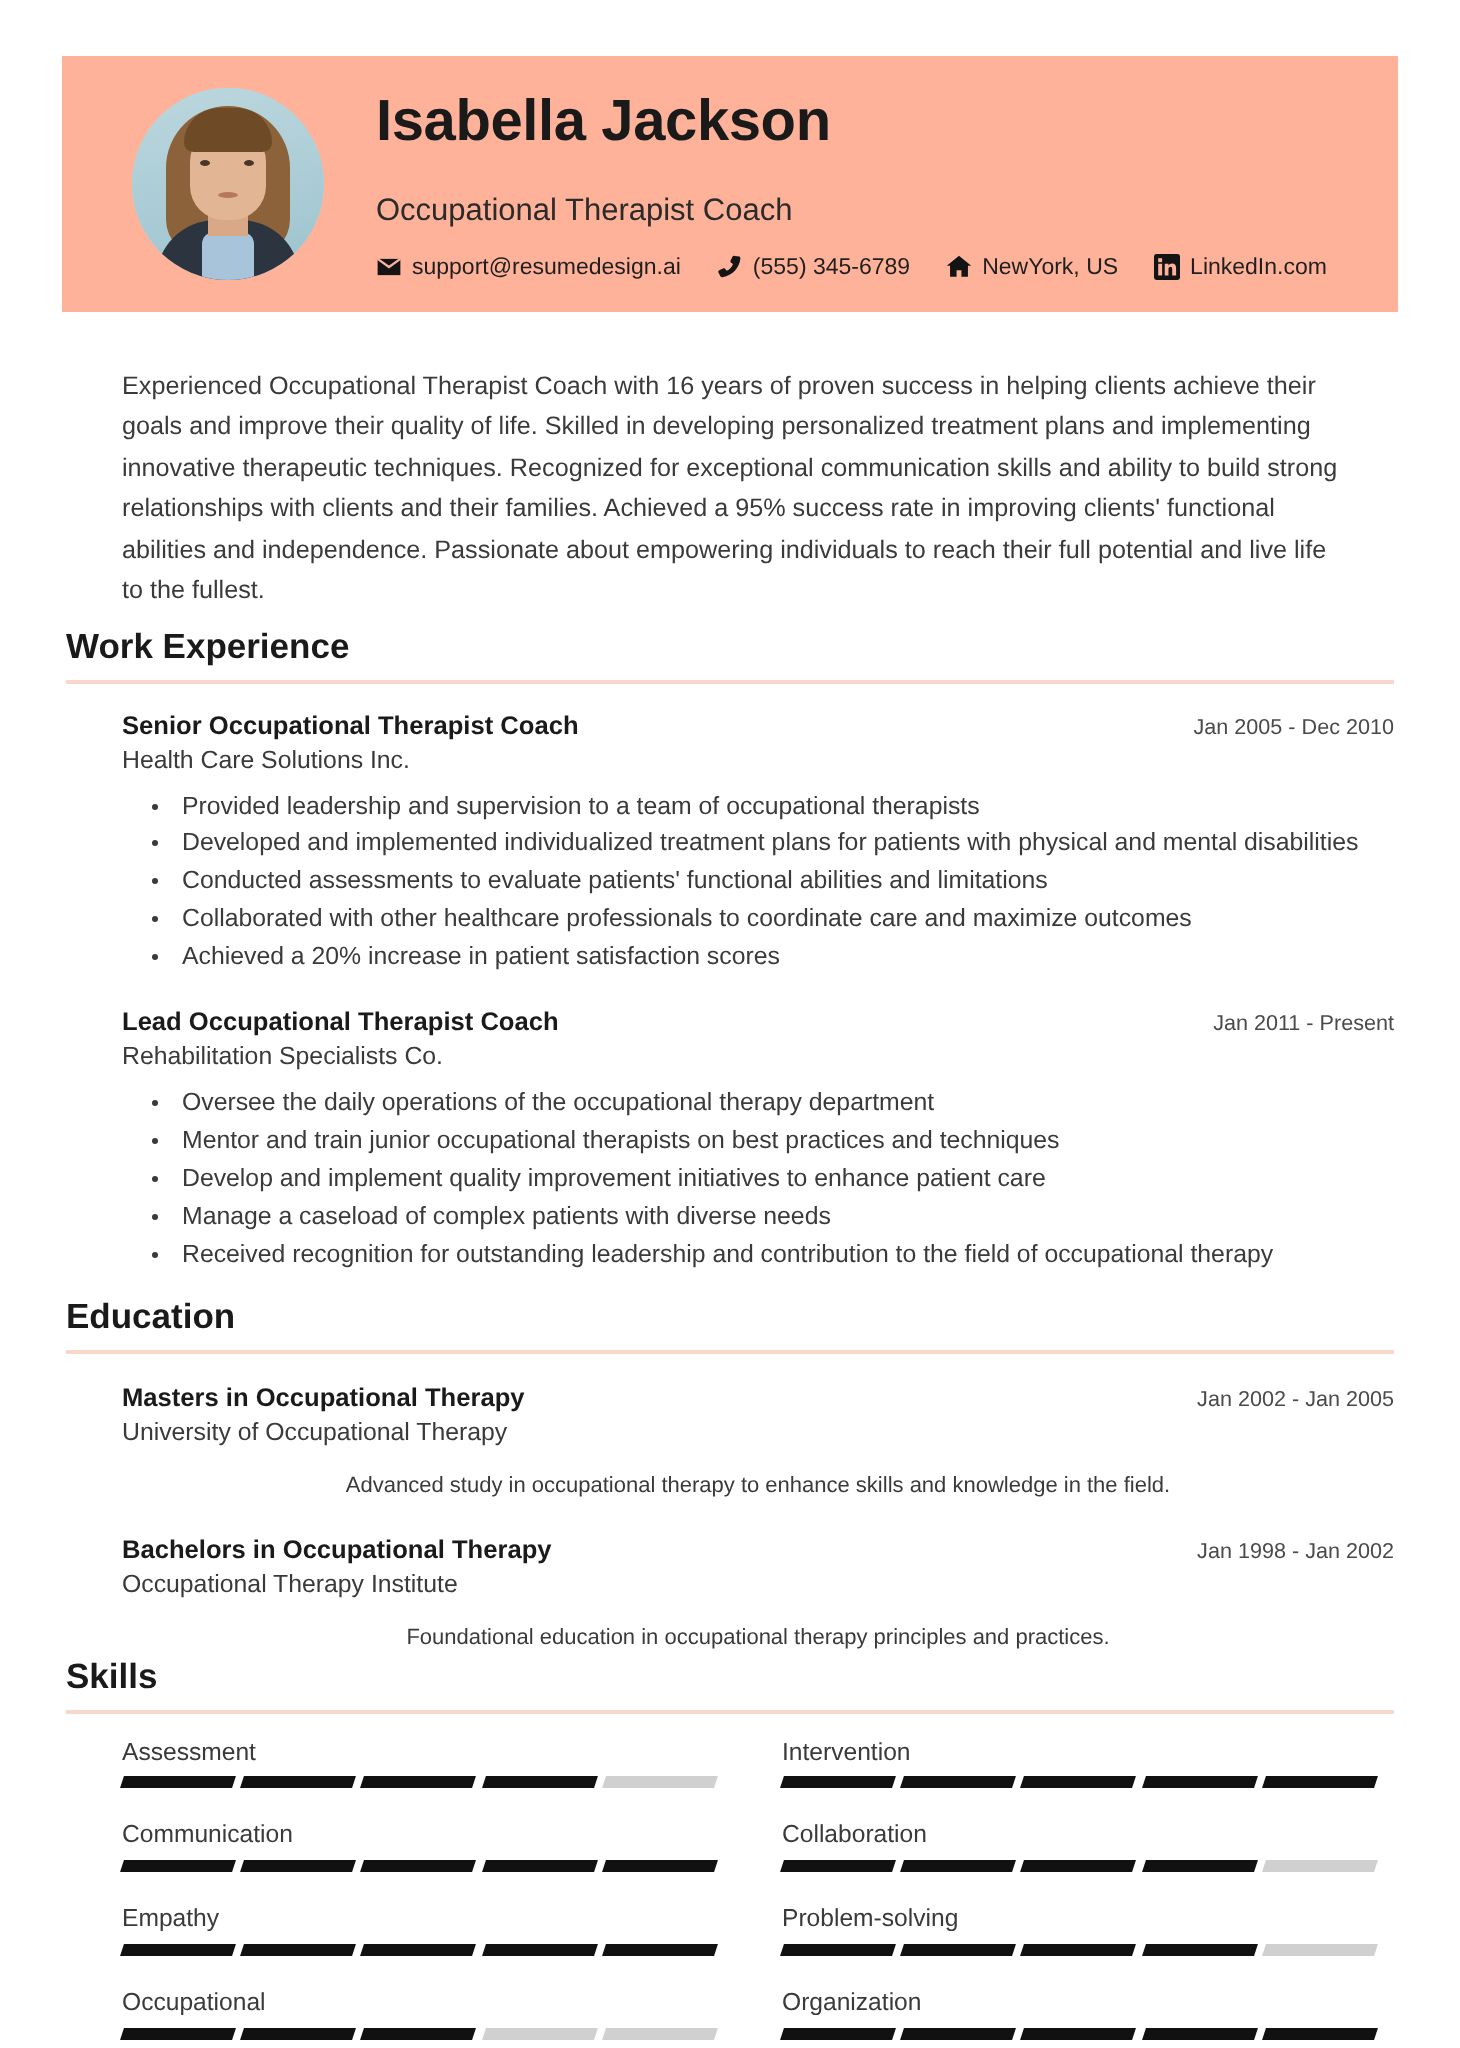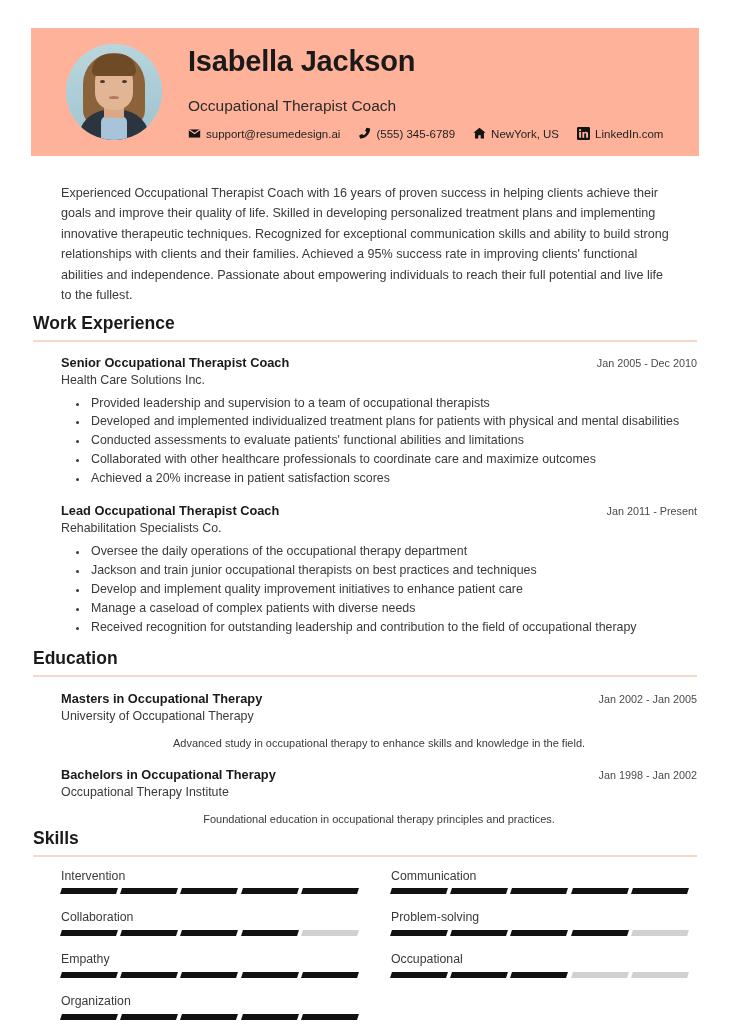--- a/index.html
+++ b/index.html
@@ -346,21 +346,21 @@
     </div>
 
     <div class="entry" style="margin-top:15px;">
       <div class="entry-head">
         <div class="entry-role">Lead Occupational Therapist Coach</div>
         <div class="entry-date">Jan 2011 - Present</div>
       </div>
       <div class="entry-org">Rehabilitation Specialists Co.</div>
       <ul class="bullets">
         <li>Oversee the daily operations of the occupational therapy department</li>
-        <li>Jackson and train junior occupational therapists on best practices and techniques</li>
+        <li>Mentor and train junior occupational therapists on best practices and techniques</li>
         <li>Develop and implement quality improvement initiatives to enhance patient care</li>
         <li>Manage a caseload of complex patients with diverse needs</li>
         <li>Received recognition for outstanding leadership and contribution to the field of occupational therapy</li>
       </ul>
     </div>
   </div>
 
   <div class="section" style="top:648px;">
     <div class="section-title">Education</div>
     <div class="section-rule"></div>
@@ -382,20 +382,30 @@
       <div class="entry-org">Occupational Therapy Institute</div>
       <div class="entry-desc">Foundational education in occupational therapy principles and practices.</div>
     </div>
   </div>
 
   <div class="section" style="top:828px;">
     <div class="section-title">Skills</div>
     <div class="section-rule"></div>
     <div class="skills-grid" id="skills-grid">
         <div class="skill">
+          <div class="skill-label">Assessment</div>
+          <div class="skill-bar">
+            <div class="seg on"></div>
+            <div class="seg on"></div>
+            <div class="seg on"></div>
+            <div class="seg on"></div>
+            <div class="seg"></div>
+          </div>
+        </div>
+        <div class="skill">
           <div class="skill-label">Intervention</div>
           <div class="skill-bar">
             <div class="seg on"></div>
             <div class="seg on"></div>
             <div class="seg on"></div>
             <div class="seg on"></div>
             <div class="seg on"></div>
           </div>
         </div>
         <div class="skill">
@@ -412,37 +422,37 @@
           <div class="skill-label">Collaboration</div>
           <div class="skill-bar">
             <div class="seg on"></div>
             <div class="seg on"></div>
             <div class="seg on"></div>
             <div class="seg on"></div>
             <div class="seg"></div>
           </div>
         </div>
         <div class="skill">
+          <div class="skill-label">Empathy</div>
+          <div class="skill-bar">
+            <div class="seg on"></div>
+            <div class="seg on"></div>
+            <div class="seg on"></div>
+            <div class="seg on"></div>
+            <div class="seg on"></div>
+          </div>
+        </div>
+        <div class="skill">
           <div class="skill-label">Problem-solving</div>
           <div class="skill-bar">
             <div class="seg on"></div>
             <div class="seg on"></div>
             <div class="seg on"></div>
             <div class="seg on"></div>
             <div class="seg"></div>
-          </div>
-        </div>
-        <div class="skill">
-          <div class="skill-label">Empathy</div>
-          <div class="skill-bar">
-            <div class="seg on"></div>
-            <div class="seg on"></div>
-            <div class="seg on"></div>
-            <div class="seg on"></div>
-            <div class="seg on"></div>
           </div>
         </div>
         <div class="skill">
           <div class="skill-label">Occupational</div>
           <div class="skill-bar">
             <div class="seg on"></div>
             <div class="seg on"></div>
             <div class="seg on"></div>
             <div class="seg"></div>
             <div class="seg"></div>

